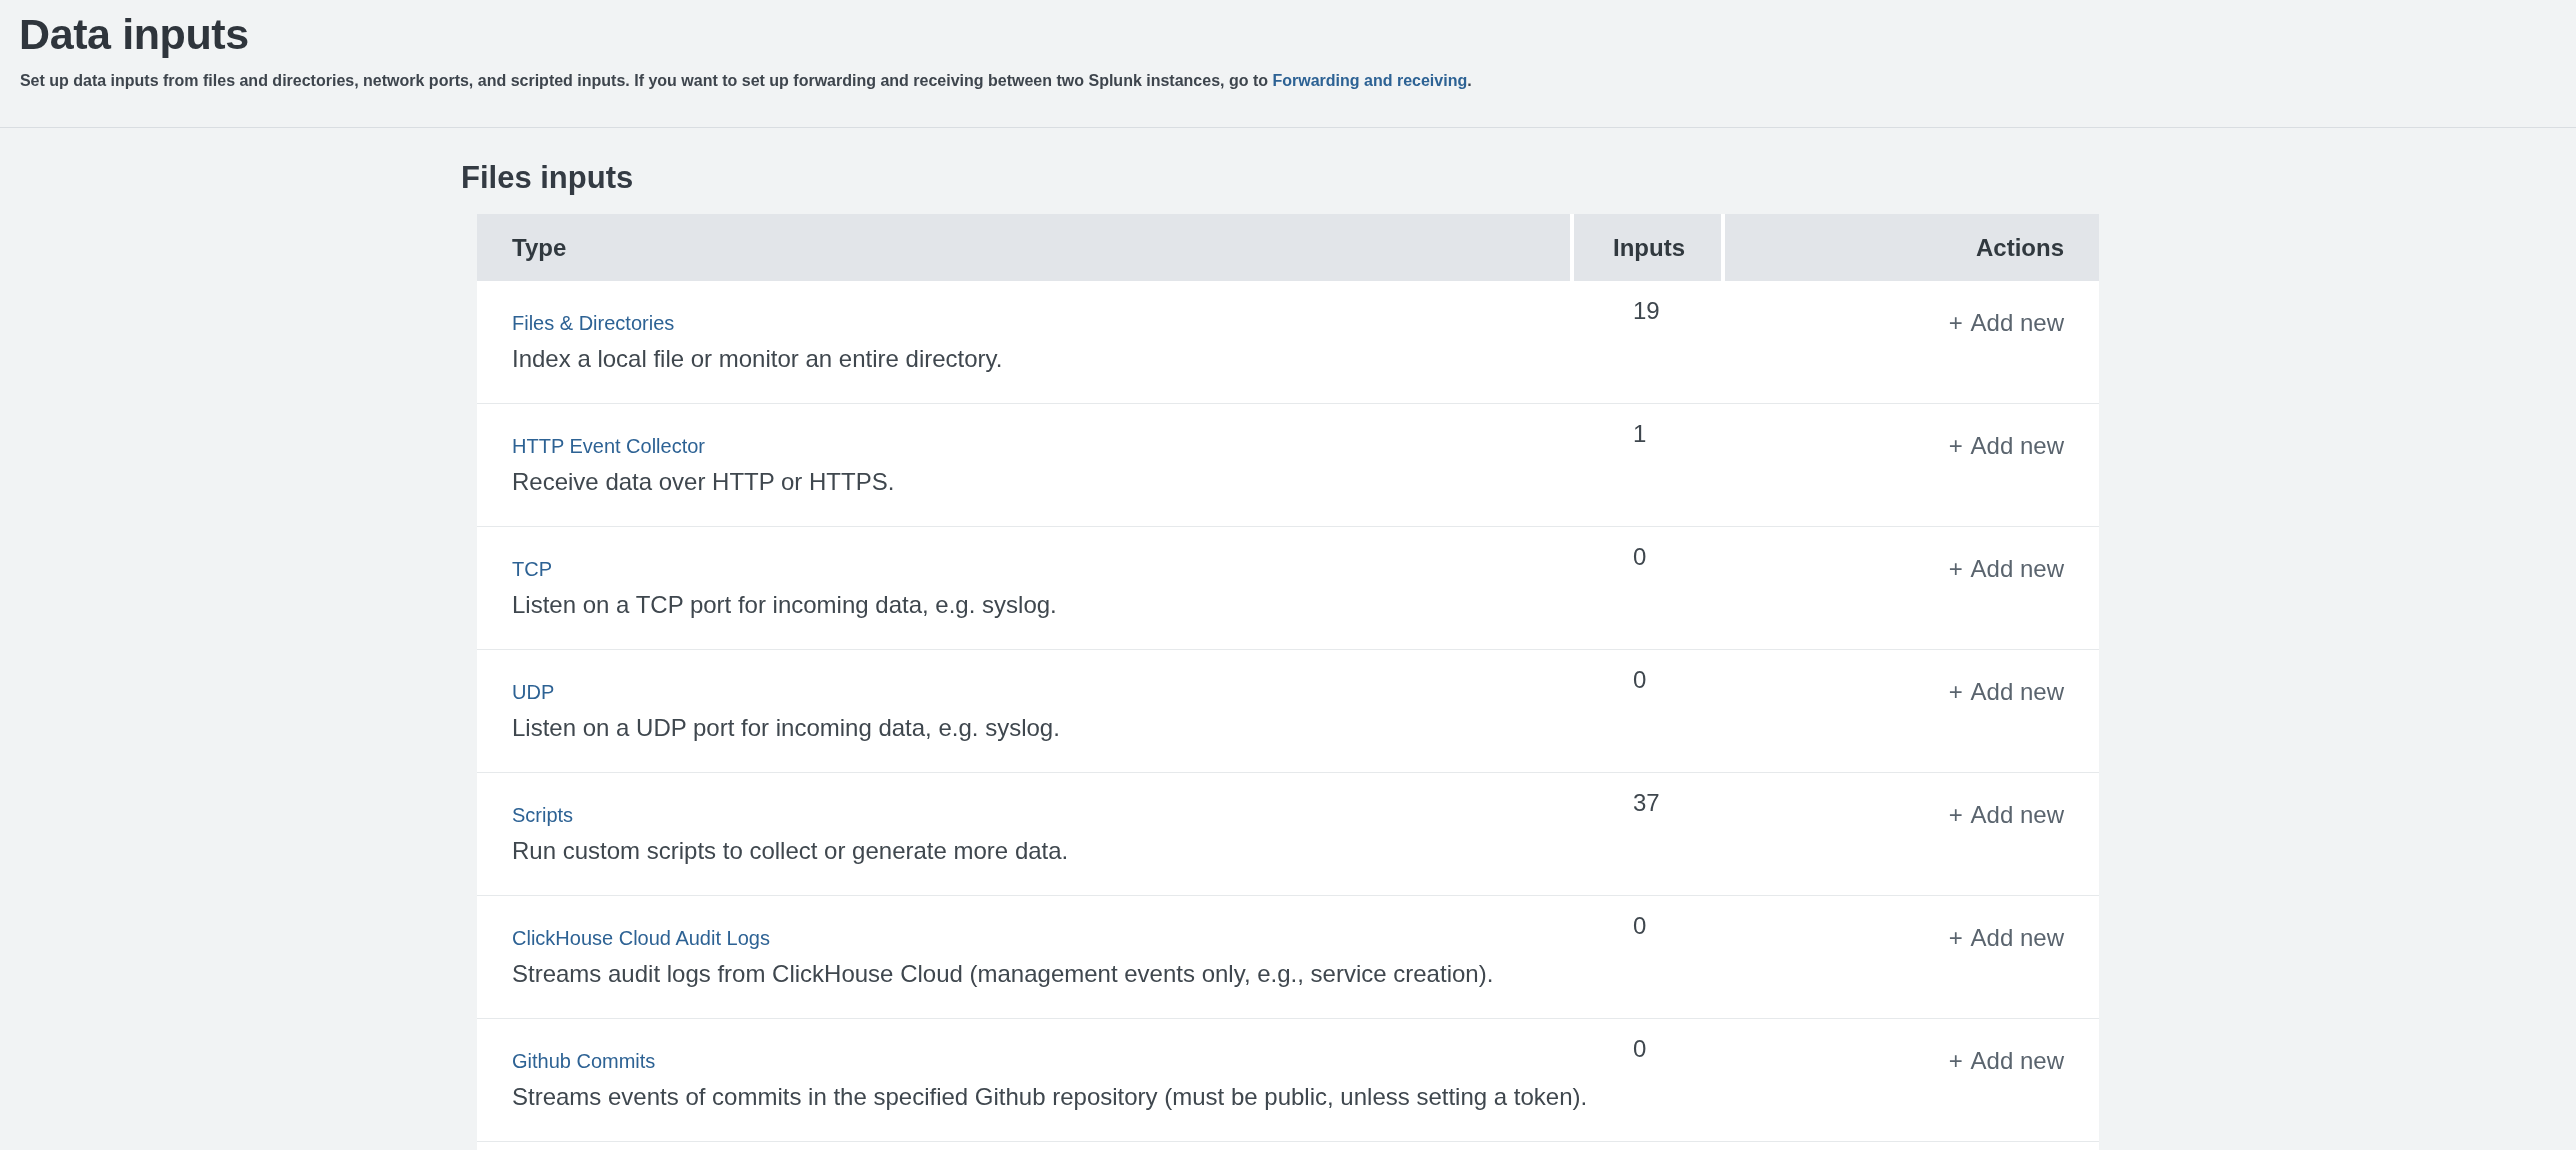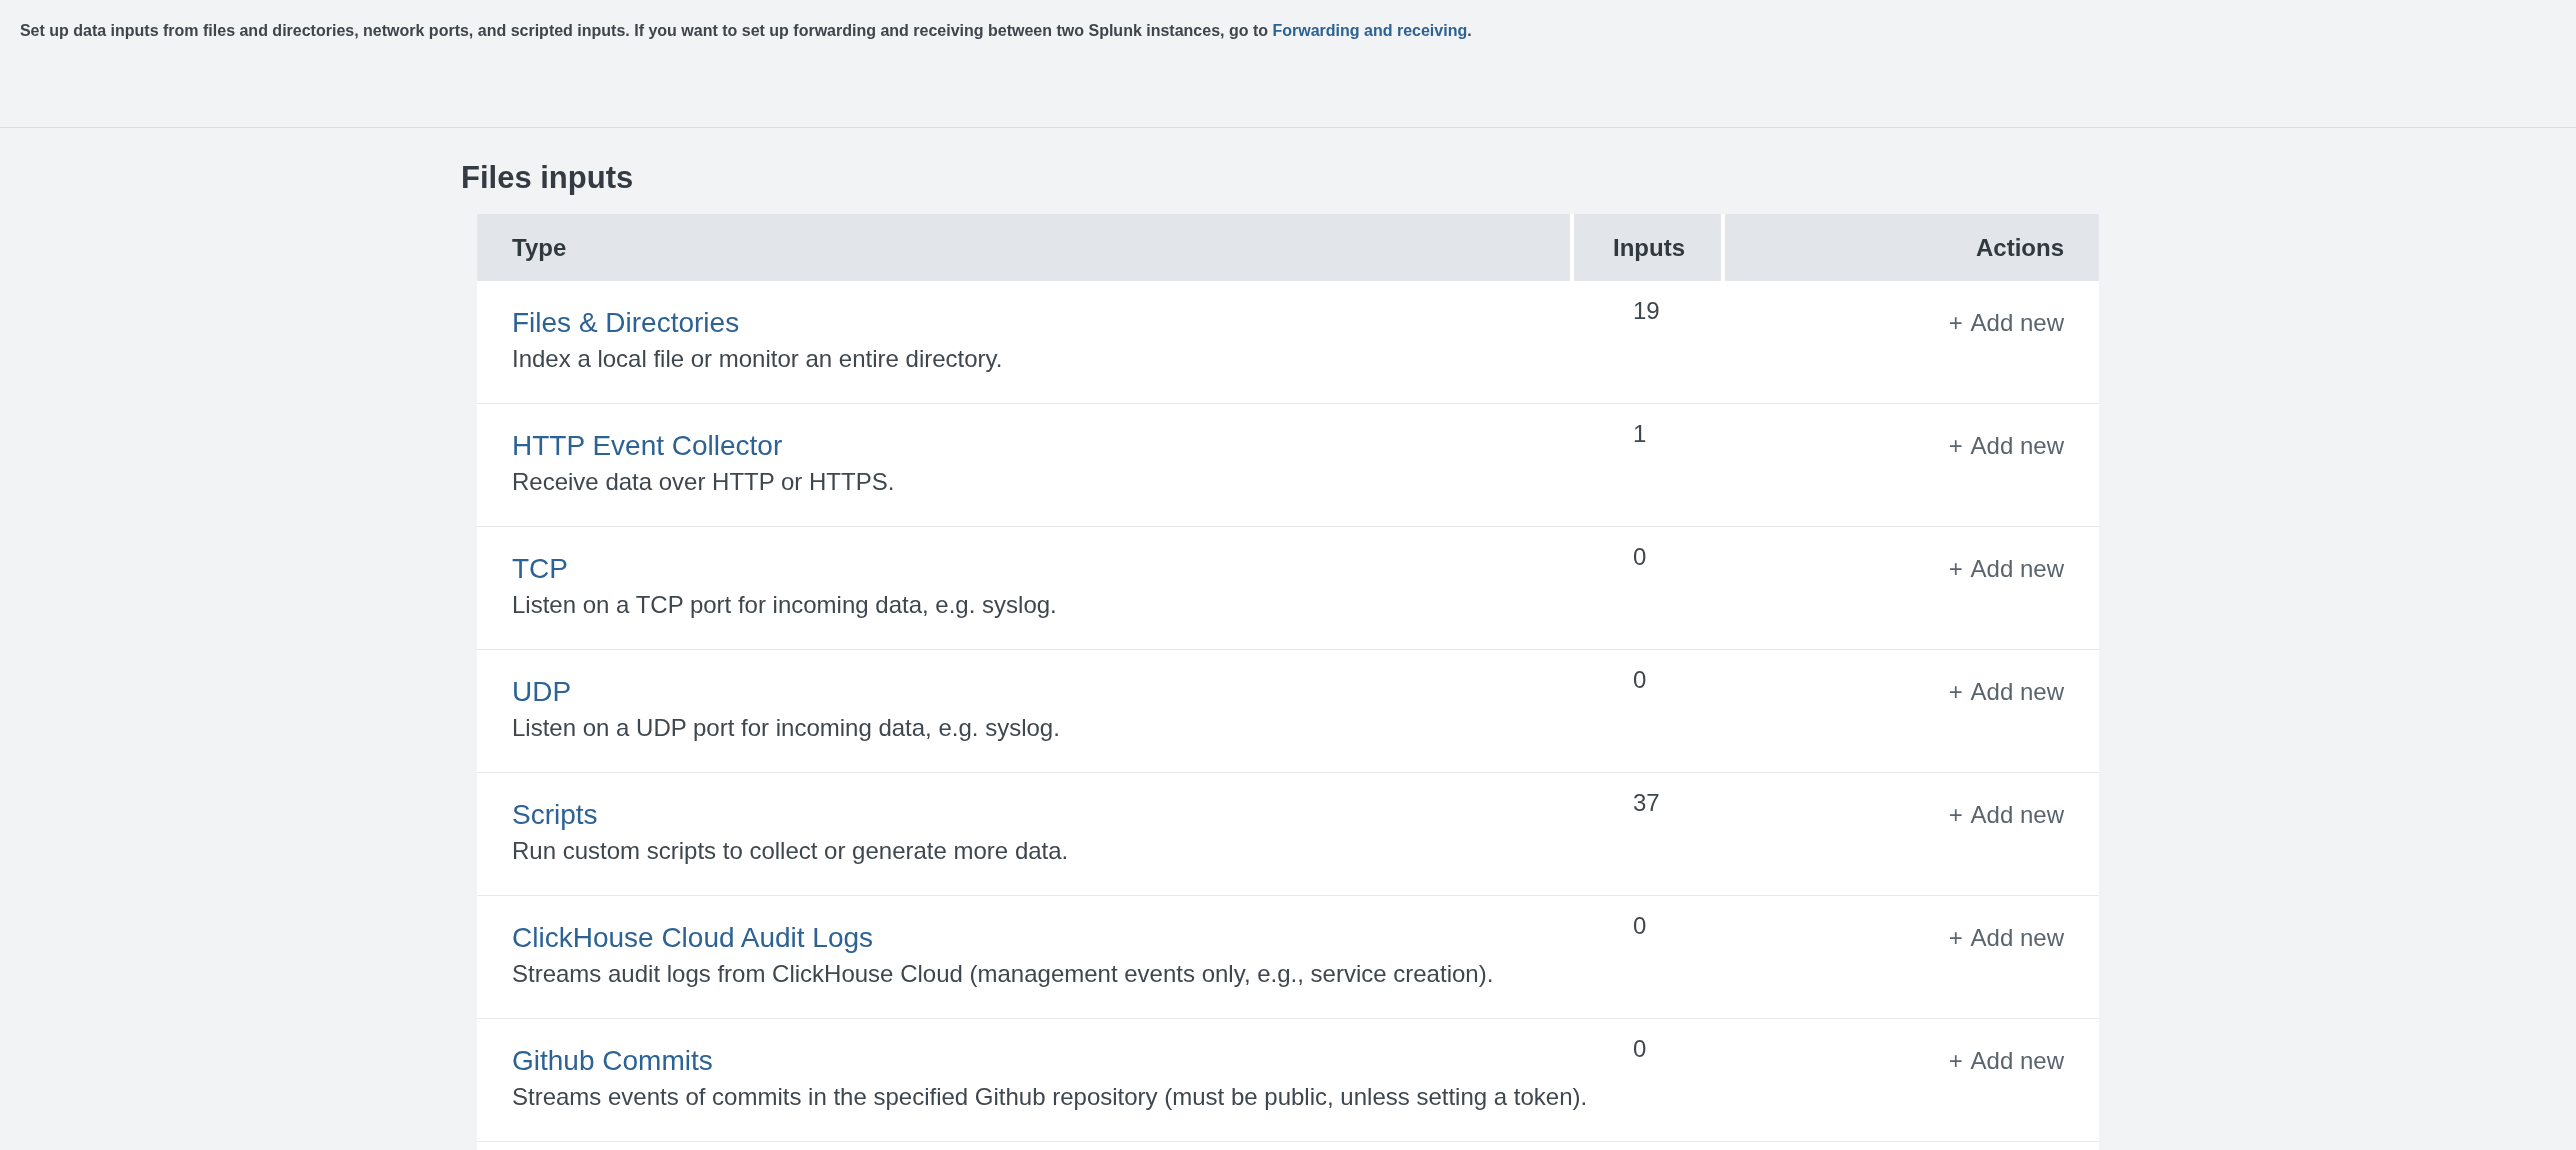--- a/index.html
+++ b/index.html
@@ -65,21 +65,21 @@
 
   .row {
     display: flex;
     height: 123px;
     background: #ffffff;
     border-bottom: 1.7px solid #e6e9eb;
   }
   .cell-type { flex: 1; padding: 24px 17px 0 35px; overflow: hidden; }
   .row-title {
     display: inline-block;
-    font-size: 28px;
+    font-size: 20px;
     line-height: 36px;
     color: #2d6294;
     text-decoration: none;
     white-space: nowrap;
   }
   .row-desc {
     font-size: 24px;
     line-height: 36px;
     color: #3f474e;
     white-space: nowrap;
@@ -102,20 +102,21 @@
   .plus { display: inline-block; margin-right: 7.8px; font-weight: 400; }
 
   .next-row-sliver { height: 21px; background: #ffffff; }
 </style>
 </head>
 <body>
 
 <div class="page">
 
   <header class="topband">
+    <h1 class="page-title">Data inputs</h1>
     <p class="page-subtitle"><span>Set up data inputs from files and directories, network ports, and scripted inputs. If you want to set up forwarding and receiving between two Splunk instances, go to </span><a class="link">Forwarding and receiving</a><span>.</span></p>
   </header>
 
   <main class="content">
     <h2 class="section-heading">Files inputs</h2>
 
     <div class="table">
       <div class="thead">
         <div class="th th-type">Type</div>
         <div class="th th-inputs">Inputs</div>

